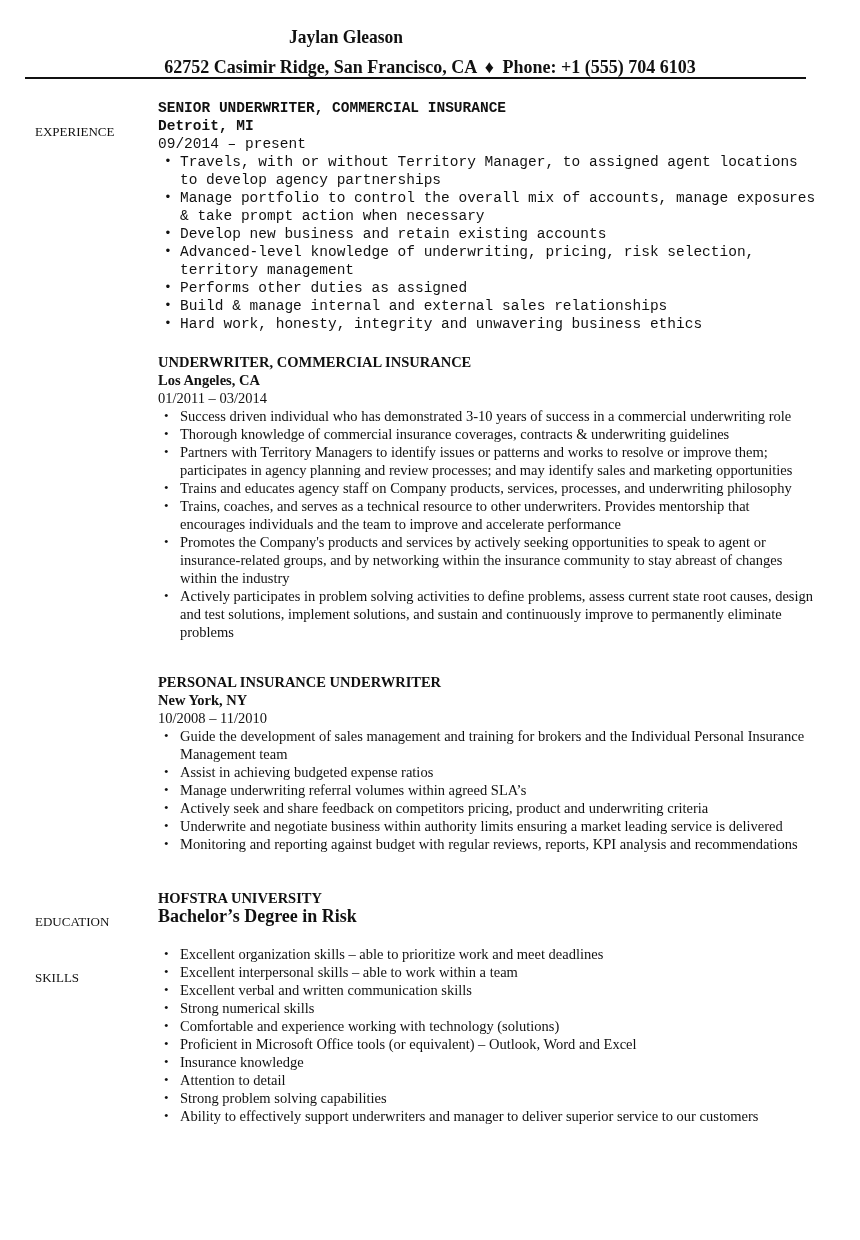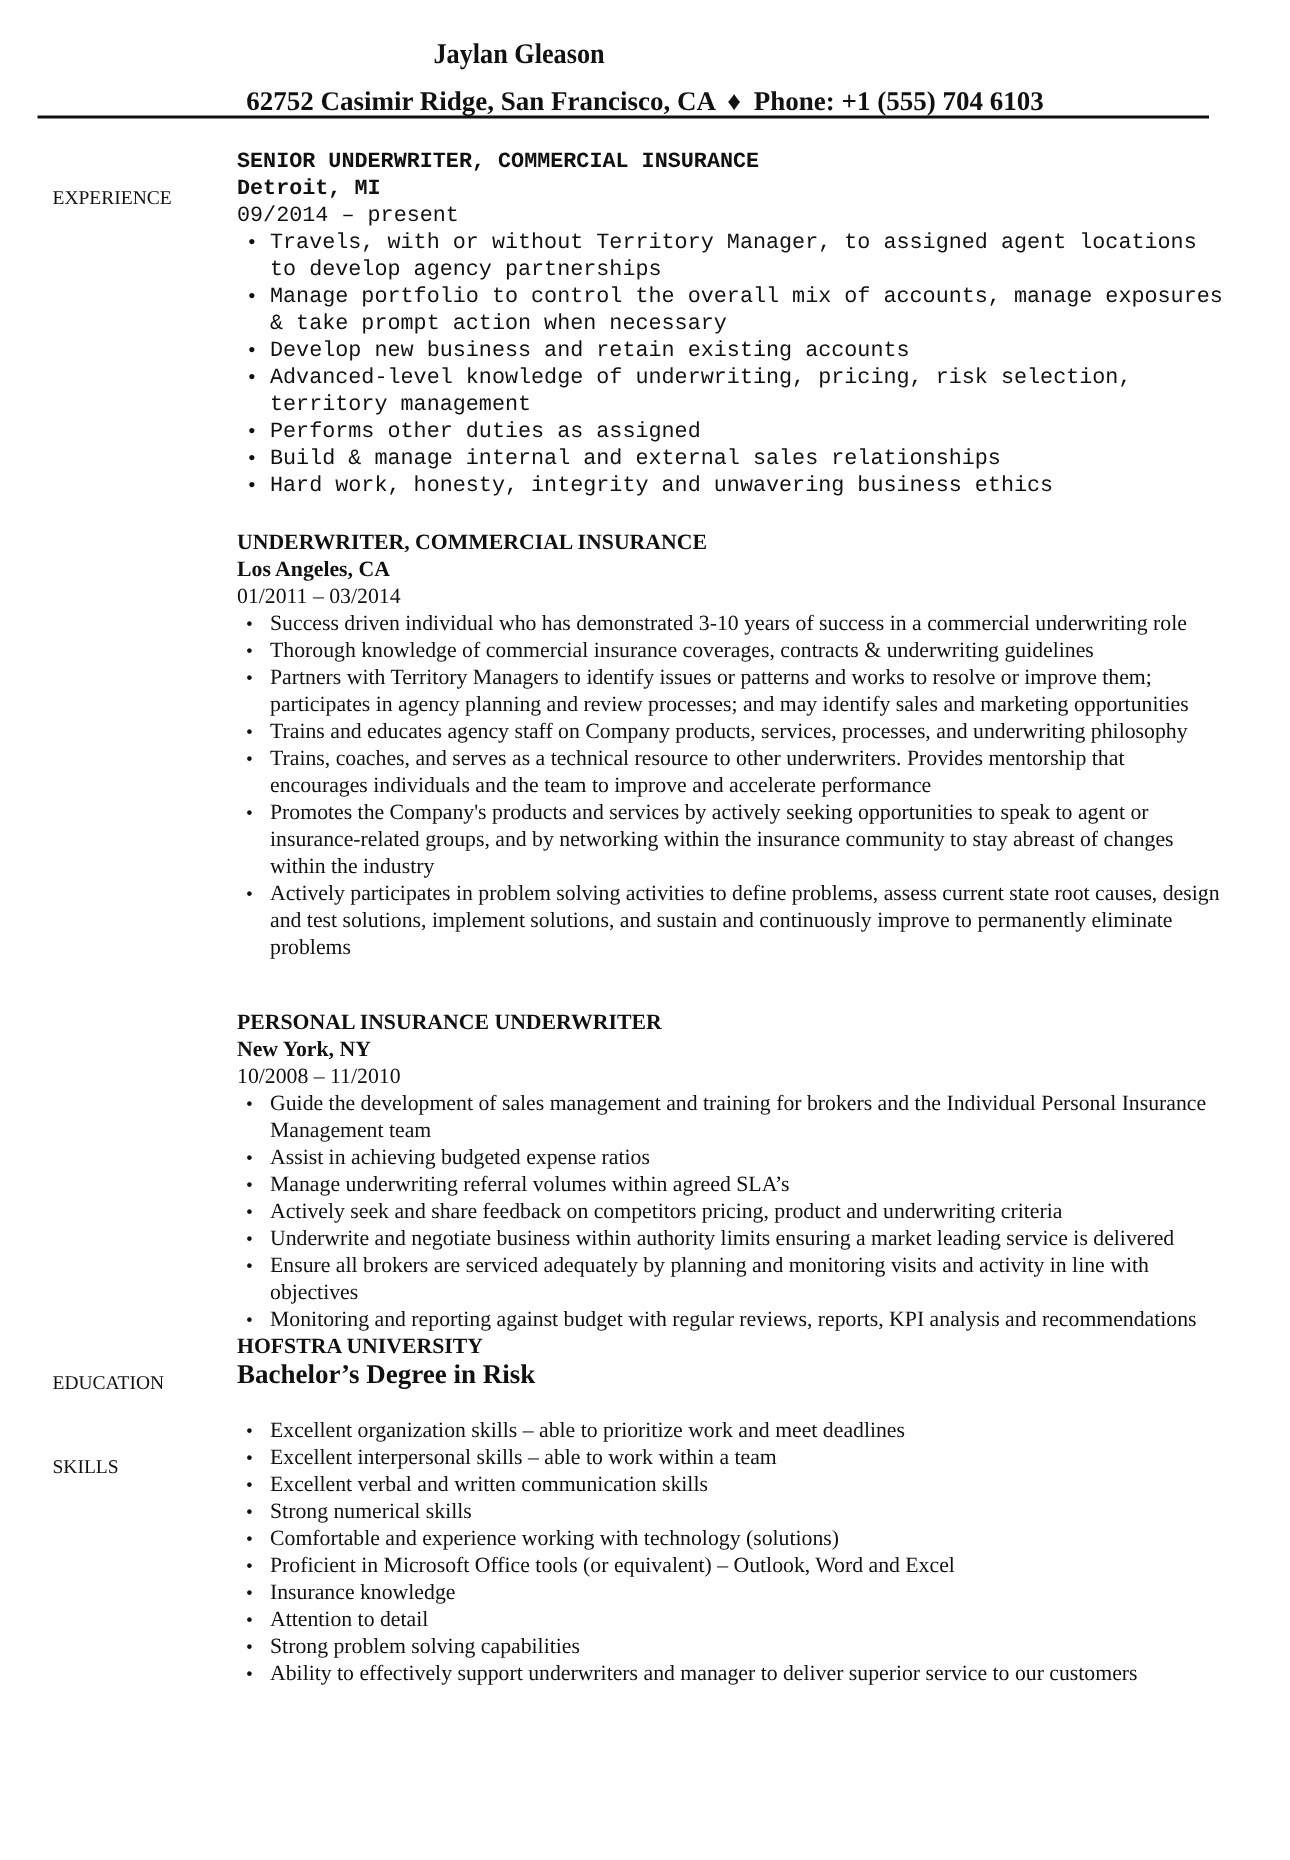--- a/index.html
+++ b/index.html
@@ -98,21 +98,20 @@
     <div class="job">
       <div class="job-title">PERSONAL INSURANCE UNDERWRITER</div>
       <div class="job-loc">New York, NY</div>
       <div class="job-date">10/2008 – 11/2010</div>
       <ul class="bullets">
         <li>Guide the development of sales management and training for brokers and the Individual Personal Insurance Management team</li>
         <li>Assist in achieving budgeted expense ratios</li>
         <li>Manage underwriting referral volumes within agreed SLA’s</li>
         <li>Actively seek and share feedback on competitors pricing, product and underwriting criteria</li>
         <li>Underwrite and negotiate business within authority limits ensuring a market leading service is delivered</li>
-        <li>Ensure all brokers are serviced adequately by planning and monitoring visits and activity in line with objectives</li>
         <li>Monitoring and reporting against budget with regular reviews, reports, KPI analysis and recommendations</li>
       </ul>
     </div>
 
   </div>
 </div>
 
 <div class="section" style="top:889px;">
   <div class="section-label">EDUCATION</div>
   <div class="section-body">

